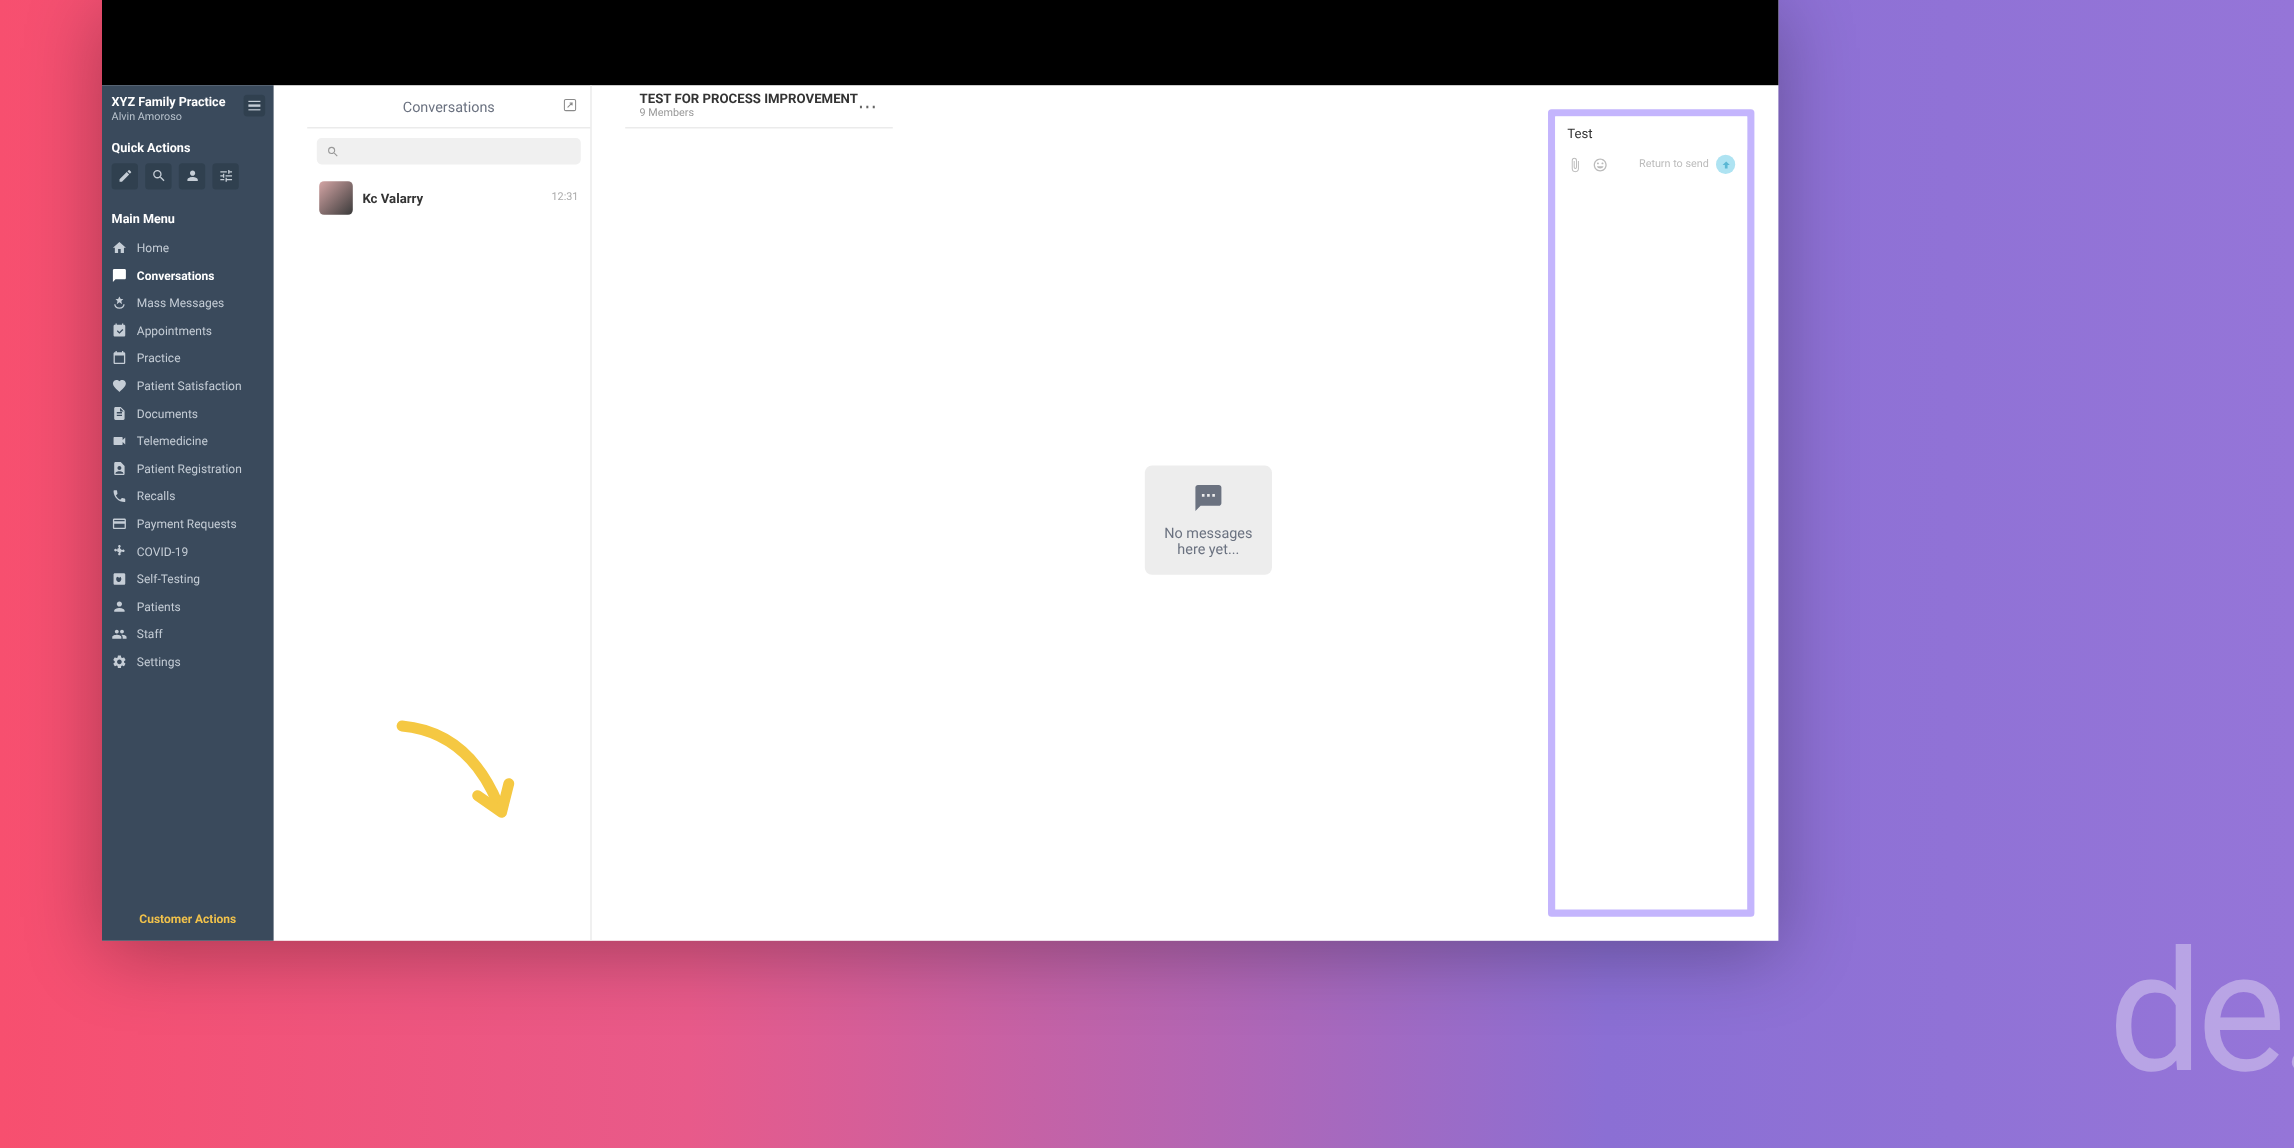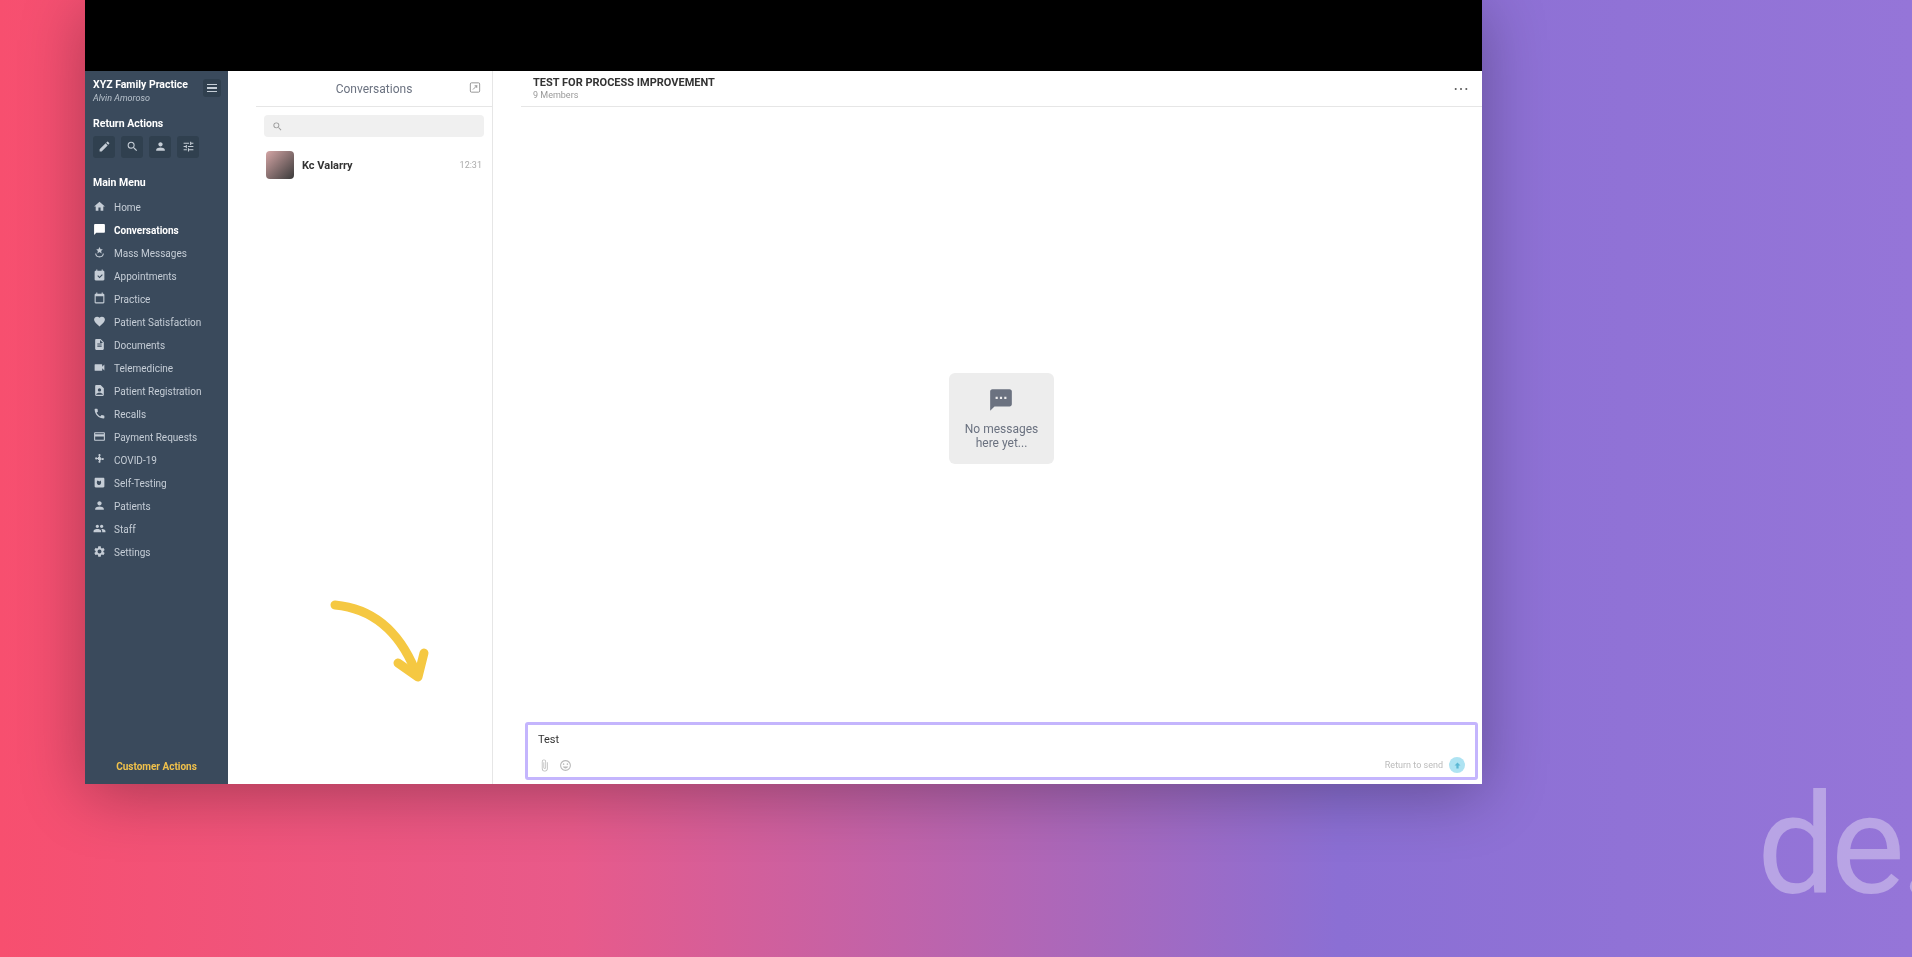--- a/index.html
+++ b/index.html
@@ -63,21 +63,20 @@
     .practice-name {
       color: #fff;
       font-weight: 700;
       font-size: 10.5px;
       line-height: 1.2;
     }
     .user-name {
       font-size: 9px;
       color: #b8c2cc;
       margin-top: 1px;
-      font-style: italic;
     }
     .hamburger {
       background: #30404f;
       border-radius: 3px;
       width: 18px;
       height: 18px;
       display: flex;
       flex-direction: column;
       justify-content: center;
       align-items: center;
@@ -195,21 +194,21 @@
       flex: 1;
     }
     .conv-time {
       font-size: 9px;
       color: #aaa;
     }
     
     .chat-area {
       flex: 1;
       display: flex;
-      flex-direction: column;
+      flex-direction: row;
       position: relative;
     }
     .chat-header {
       height: 36px;
       border-bottom: 1px solid #e6e6e6;
       display: flex;
       align-items: center;
       justify-content: space-between;
       padding: 0 12px;
     }
@@ -245,22 +244,22 @@
       font-size: 12px;
       margin-top: 12px;
     }
     .empty-state svg {
       width: 26px;
       height: 26px;
       fill: #6b7280;
       margin-bottom: 6px;
     }
     .chat-composer {
-      margin: 4px;
-      border: 3px solid #c4b5fd;
+      margin: 20px;
+      border: 6px solid #c4b5fd;
       border-radius: 3px;
       display: flex;
       flex-direction: column;
     }
     .composer-input {
       border: none;
       outline: none;
       padding: 8px 10px;
       font-size: 11px;
       color: #333;
@@ -322,21 +321,21 @@
         <div>
           <div class="practice-name">XYZ Family Practice</div>
           <div class="user-name">Alvin Amoroso</div>
         </div>
         <div class="hamburger">
           <span></span>
             <span></span>
             <span></span>
         </div>
       </div>
-      <div class="section-title">Return Actions</div>
+      <div class="section-title">Quick Actions</div>
       <div class="quick-actions">
         <div class="quick-action">
           <svg viewBox="0 0 24 24">
               <path d="M3 17.25V21h3.75L17.81 9.94l-3.75-3.75L3 17.25zM20.71 7.04a1 1 0 000-1.41l-2.34-2.34a1 1 0 00-1.41 0l-1.83 1.83 3.75 3.75 1.83-1.83z"></path>
             </svg>
         </div>
         <div class="quick-action">
           <svg viewBox="0 0 24 24">
               <path d="M15.5 14h-.79l-.28-.27A6.471 6.471 0 0016 9.5 6.5 6.5 0 109.5 16c1.61 0 3.09-.59 4.23-1.57l.27.28v.79l5 4.99L20.49 19l-4.99-5zm-6 0C7.01 14 5 11.99 5 9.5S7.01 5 9.5 5 14 7.01 14 9.5 11.99 14 9.5 14z"></path>
             </svg>

